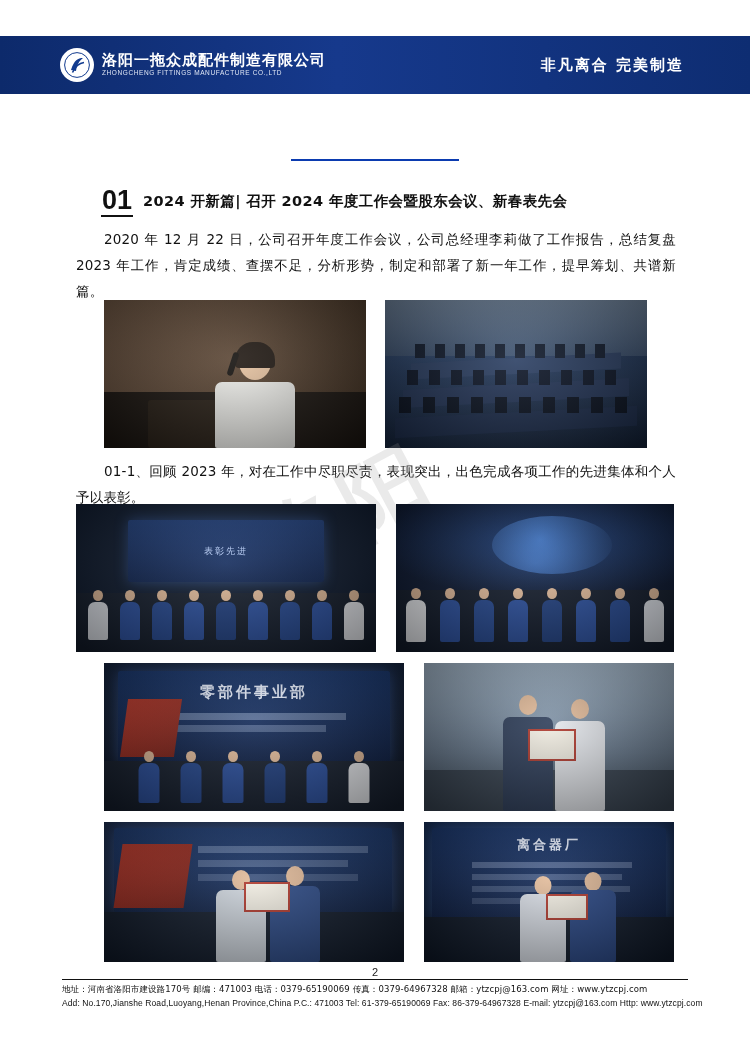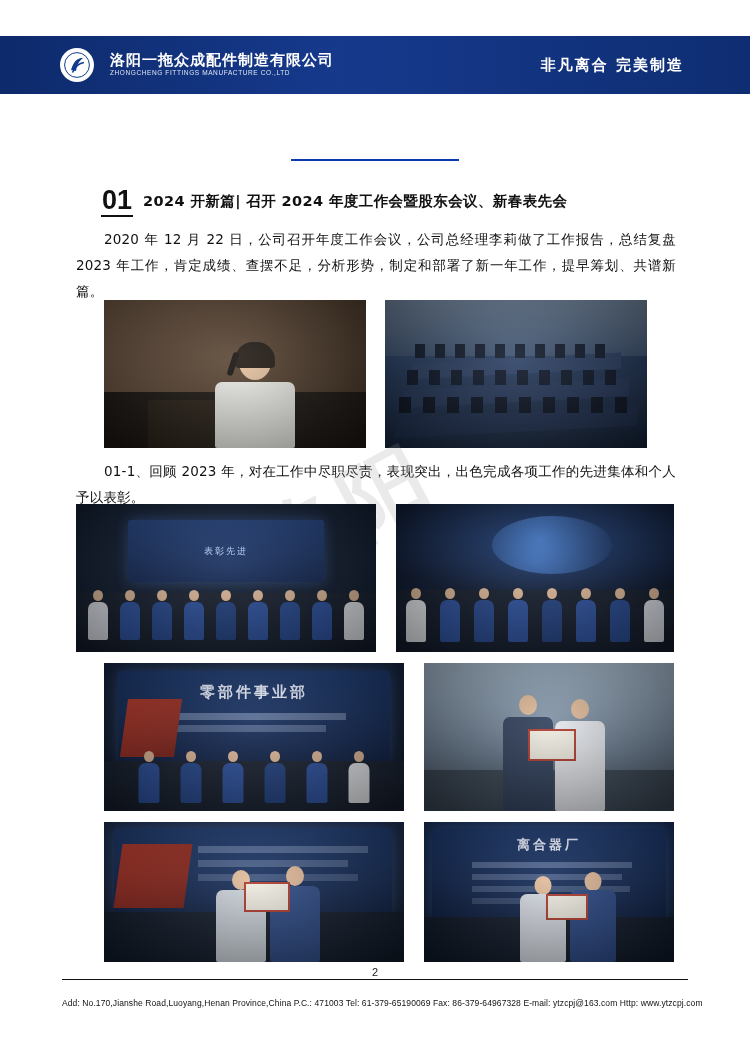--- a/index.html
+++ b/index.html
@@ -42,21 +42,21 @@
   }
   .logo-group { display: flex; align-items: center; gap: 8px; }
   .logo-mark {
     width: 34px; height: 34px;
     border-radius: 50%;
     background: #ffffff;
     display: flex; align-items: center; justify-content: center;
     flex: 0 0 auto;
   }
   .logo-mark svg { display: block; }
-  .logo-text { display: flex; flex-direction: column; justify-content: center; line-height: 1.05; margin-left: 8px; }
+  .logo-text { display: flex; flex-direction: column; justify-content: center; line-height: 1.05; }
   .logo-cn {
     color: #ffffff;
     font-size: 15px;
     font-weight: bold;
     letter-spacing: 1px;
     font-family: "DejaVu Sans", "Liberation Sans", sans-serif;
   }
   .logo-en {
     color: #dfe6f5;
     font-size: 6.5px;
@@ -458,15 +458,16 @@
     <div class="person" style="left:142px;width:54px;height:90px;">
       <div class="head" style="width:17px;height:19px;top:0;background:#e2bb9a;"></div>
       <div class="body" style="width:46px;height:72px;background:#294785;"></div>
     </div>
     <div style="position:absolute;left:122px;top:72px;width:42px;height:26px;background:#f3efe4;border:2px solid #b03a2e;"></div>
     <div class="vig"></div>
   </div>
 
   <div class="page-number">2</div>
   <div class="footer-rule"></div>
+  <div class="footer-line" id="footer-cn">地址：河南省洛阳市建设路170号  邮编：471003  电话：0379-65190069 传真：0379-64967328 邮箱：ytzcpj@163.com  网址：www.ytzcpj.com</div>
   <div class="footer-line" id="footer-en">Add: No.170,Jianshe Road,Luoyang,Henan Province,China  P.C.: 471003  Tel: 61-379-65190069  Fax: 86-379-64967328  E-mail: ytzcpj@163.com   Http: www.ytzcpj.com</div>
 
 </div>
 
 </body></html>

